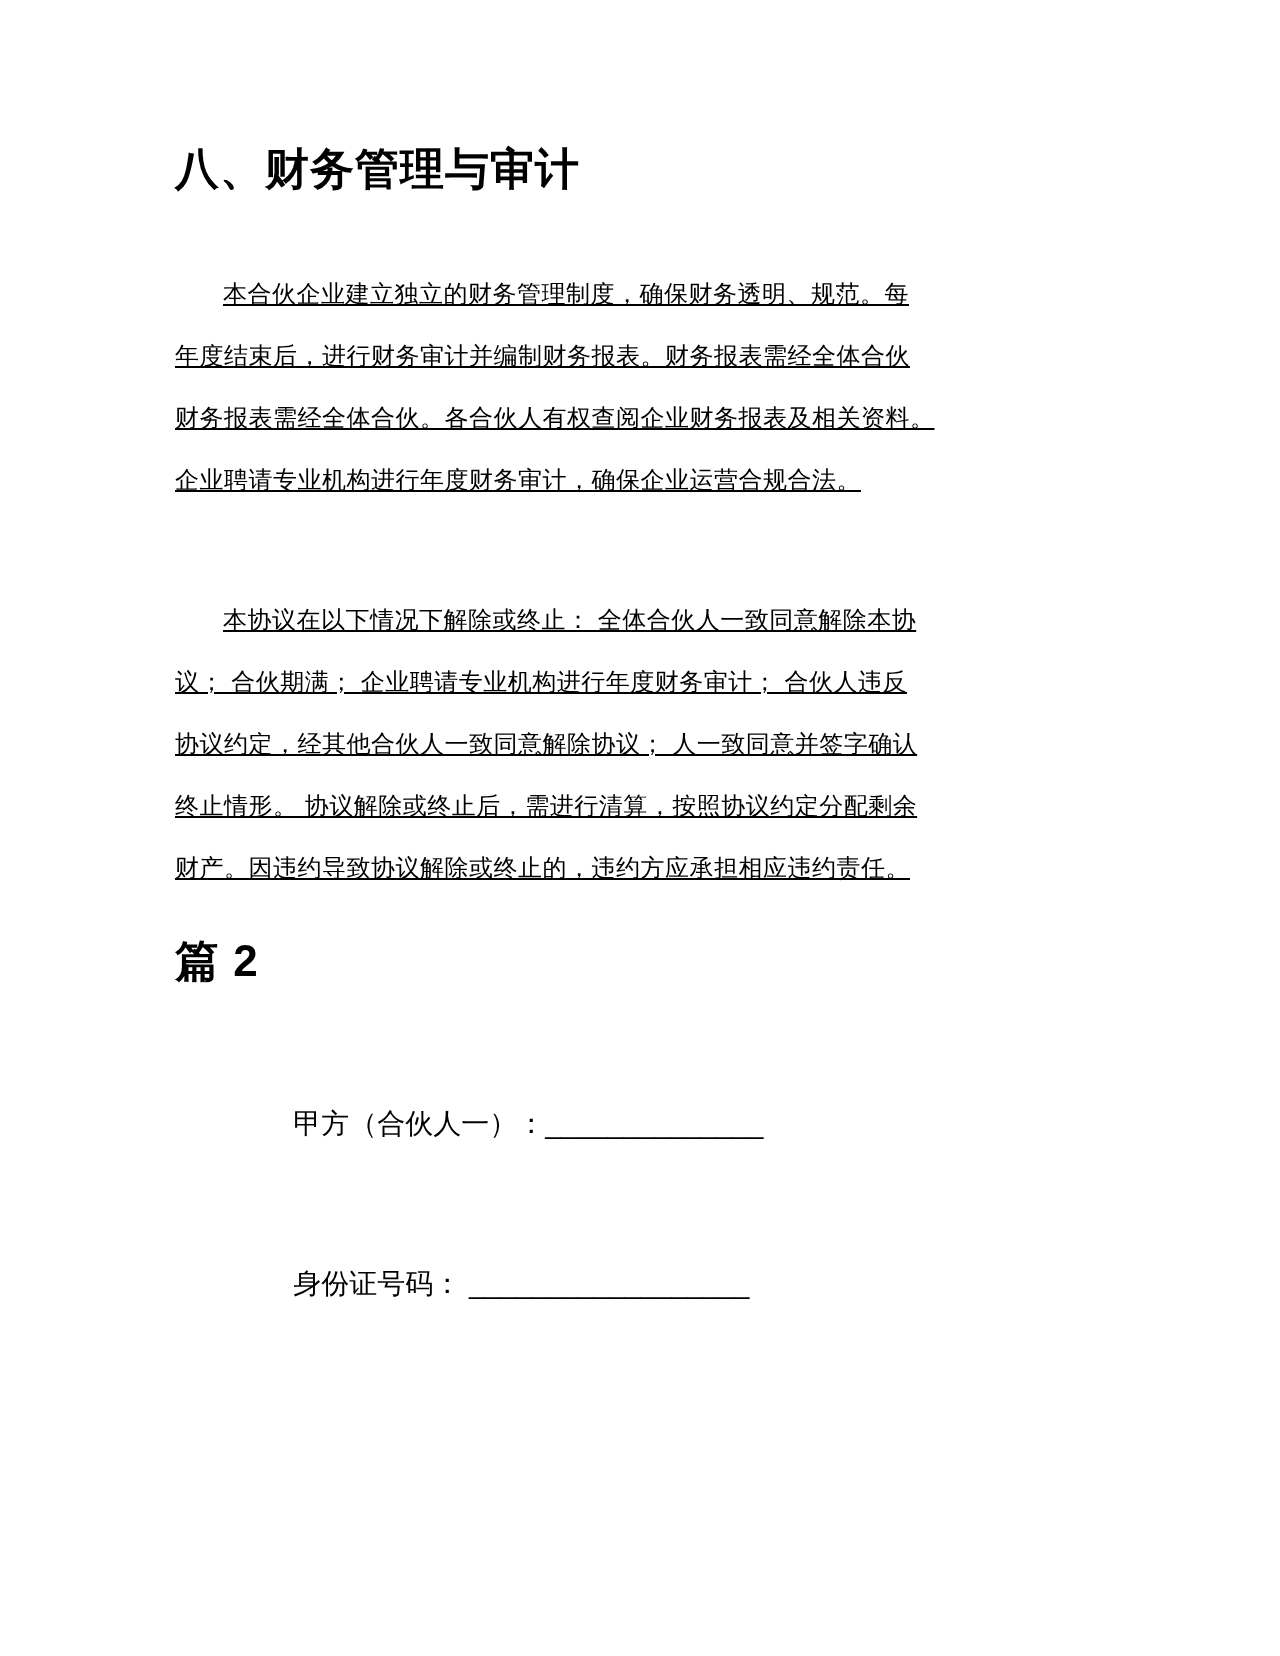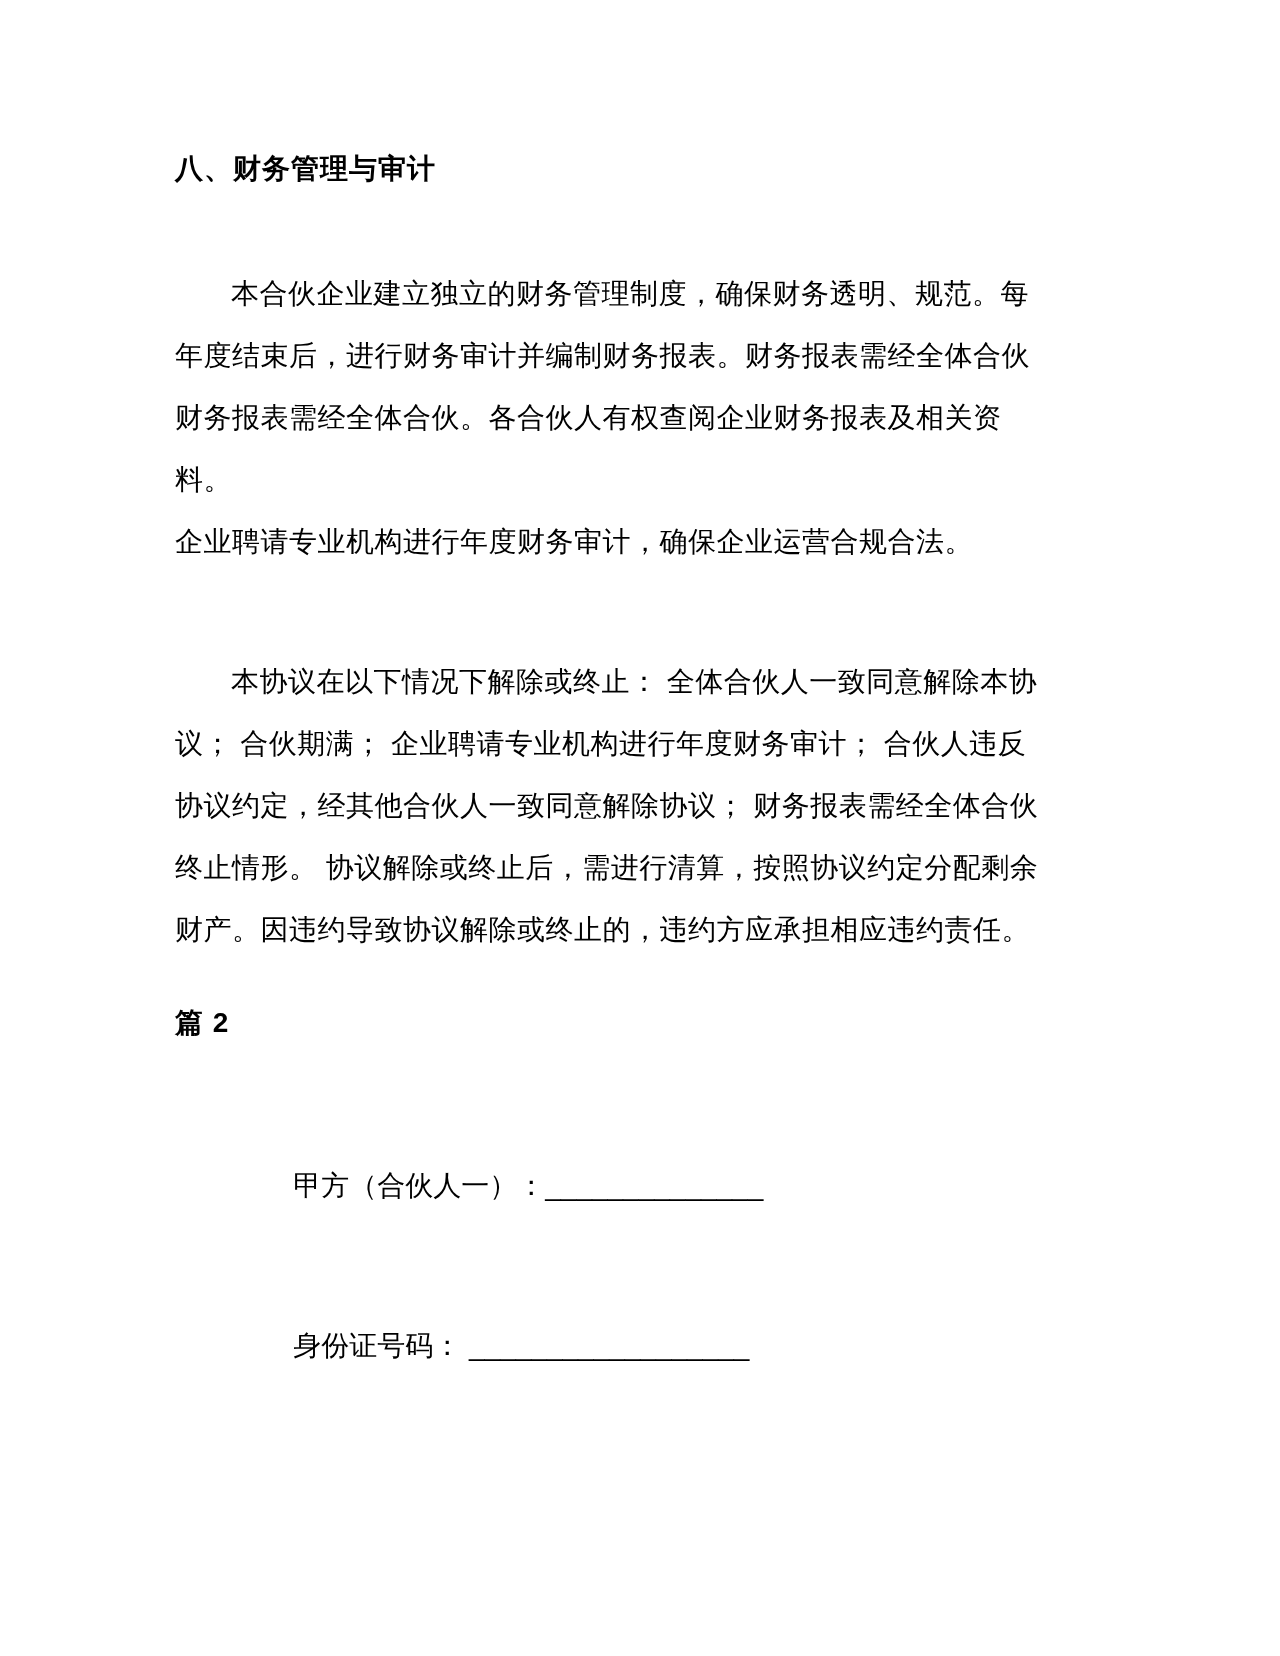--- a/index.html
+++ b/index.html
@@ -13,32 +13,33 @@
     font-family: "Liberation Sans", sans-serif;
     overflow: hidden;
   }
   .content {
     position: absolute;
     left: 175px;
     top: 0;
     width: 882px;
   }
   .h-section {
-    font-size: 28px;
+    font-size: 44px;
     font-weight: 700;
     line-height: 38px;
     letter-spacing: 1px;
   }
   #heading-1 { margin-top: 150px; }
   #heading-2 { margin-top: 6px; }
   #heading-part2 { margin-top: 43px; }
   .para {
-    font-size: 28px;
+    font-size: 24px;
     line-height: 62px;
     letter-spacing: 0.5px;
+    text-decoration: underline;
   }
   #para-1 { margin-top: 75px; }
   #para-2 { margin-top: 78px; }
   .para .line { display: block; white-space: pre-wrap; }
   .para .line.indent { text-indent: 2em; }
   .form { margin-top: 84px; font-size: 28px; }
   .form-row {
     padding-left: 2em;
     line-height: 40px;
     margin-bottom: 40px;
@@ -58,21 +59,21 @@
       <span class="line indent">本合伙企业建立独立的财务管理制度，确保财务透明、规范。每</span>
       <span class="line">年度结束后，进行财务审计并编制财务报表。财务报表需经全体合伙</span>
       <span class="line">财务报表需经全体合伙。各合伙人有权查阅企业财务报表及相关资料。</span>
       <span class="line">企业聘请专业机构进行年度财务审计，确保企业运营合规合法。</span>
     </div>
 
 
     <div class="para" id="para-2">
       <span class="line indent">本协议在以下情况下解除或终止： 全体合伙人一致同意解除本协</span>
       <span class="line">议； 合伙期满； 企业聘请专业机构进行年度财务审计； 合伙人违反</span>
-      <span class="line">协议约定，经其他合伙人一致同意解除协议； 财务报表需经全体合伙</span>
+      <span class="line">协议约定，经其他合伙人一致同意解除协议； 人一致同意并签字确认</span>
       <span class="line">终止情形。 协议解除或终止后，需进行清算，按照协议约定分配剩余</span>
       <span class="line">财产。因违约导致协议解除或终止的，违约方应承担相应违约责任。</span>
     </div>
 
     <h2 class="h-section" id="heading-part2">篇 2</h2>
 
     <div class="form">
       <div class="form-row">
         <span class="form-label">甲方（合伙人一）：</span><span class="form-blank">______________</span>
       </div>

